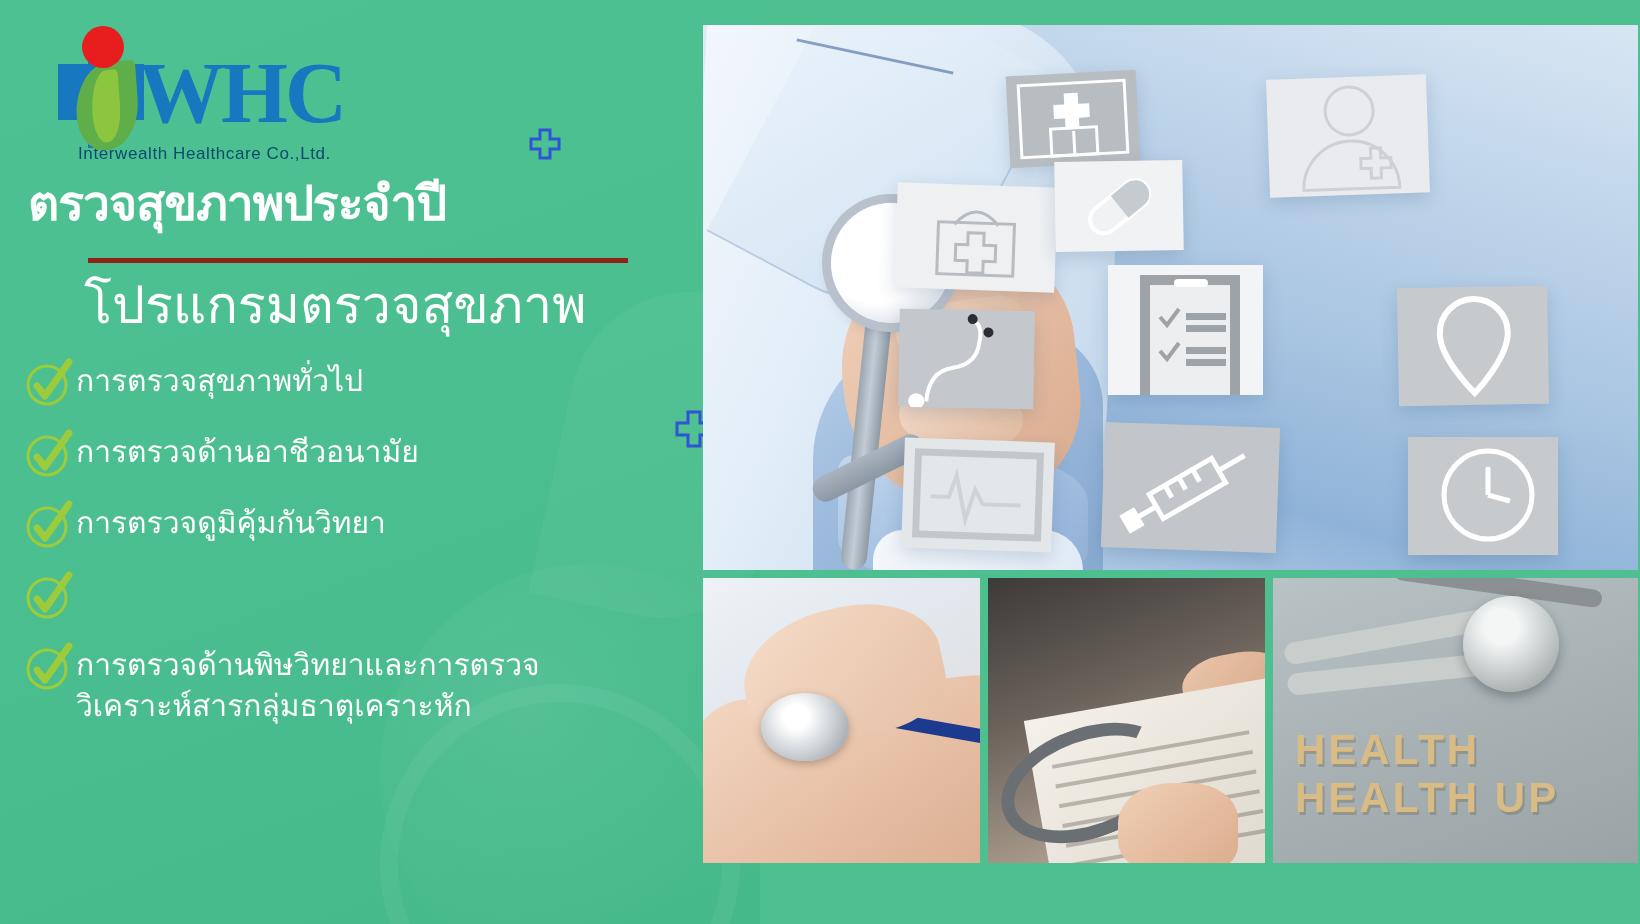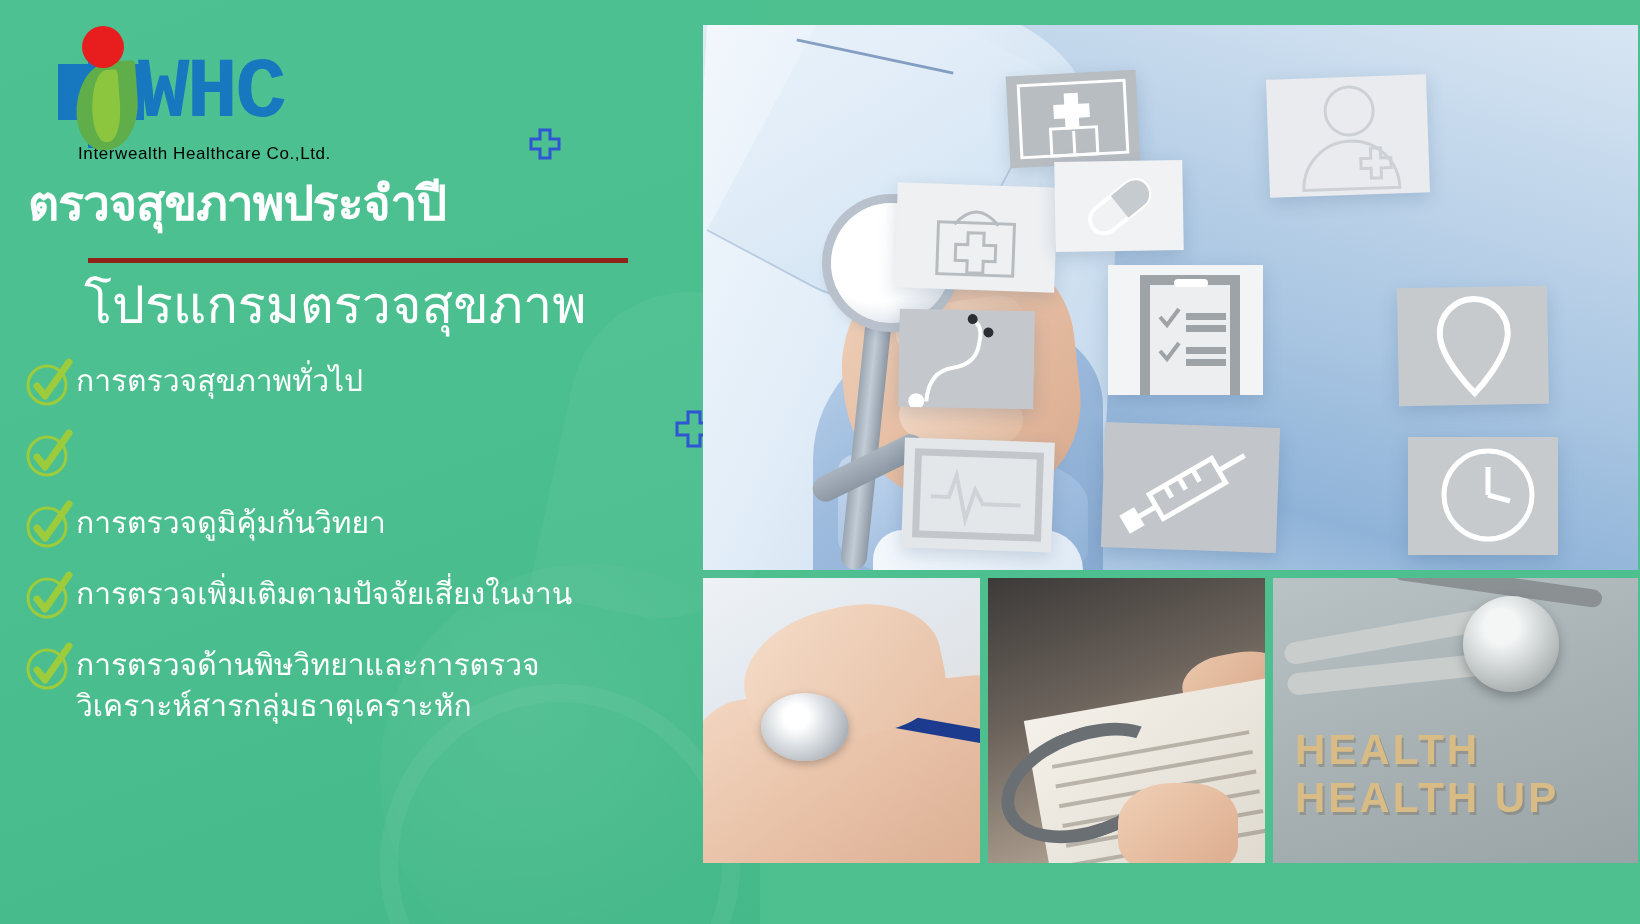--- a/index.html
+++ b/index.html
@@ -53,25 +53,25 @@
   }
   .logo-leaf:after{
     content:""; position:absolute; left:16px; top:8px;
     width:28px; height:72px; background:#8cc63f;
     border-radius:60% 10% 50% 40%;
   }
   .logo-whc{
     position:absolute; left:86px; top:28px;
     font-size:86px; font-weight:700; color:#1878bf;
     letter-spacing:-3px; line-height:86px;
-    font-family:Liberation Mono, monospace;
+    font-family:Liberation Serif, serif;
   }
   .logo-tag{
     position:absolute; left:26px; top:122px;
-    font-size:17px; color:#000000; letter-spacing:.6px;
+    font-size:17px; color:#0c4a6e; letter-spacing:.6px;
     font-family:"Liberation Sans",sans-serif; white-space:nowrap;text-align:right;
   }
 
   
   .title{
     position:absolute; left:28px; top:162px; width:700px;
     font-size:48px; font-weight:700; color:#ffffff;
     line-height:82px; letter-spacing:-1px;
     font-family:"DejaVu Sans",sans-serif;
   }
@@ -285,41 +285,41 @@
       <div class="item-text">การตรวจสุขภาพทั่วไป</div>
     </div>
 
     <div class="item">
       <div class="check">
         <svg viewBox="0 0 54 50" width="54" height="50">
           <circle cx="25" cy="27" r="19" fill="none" stroke="#9ccb3b" stroke-width="3"></circle>
           <path d="M15 28 L23 38 L47 4" fill="none" stroke="#9ccb3b" stroke-width="7" stroke-linecap="round" stroke-linejoin="round"></path>
         </svg>
       </div>
+      <div class="item-text">การตรวจด้านอาชีวอนามัย</div>
     </div>
 
     <div class="item">
       <div class="check">
         <svg viewBox="0 0 54 50" width="54" height="50">
           <circle cx="25" cy="27" r="19" fill="none" stroke="#9ccb3b" stroke-width="3"></circle>
           <path d="M15 28 L23 38 L47 4" fill="none" stroke="#9ccb3b" stroke-width="7" stroke-linecap="round" stroke-linejoin="round"></path>
         </svg>
       </div>
       <div class="item-text">การตรวจดูมิคุ้มกันวิทยา</div>
     </div>
 
 
     <div class="item">
       <div class="check">
         <svg viewBox="0 0 54 50" width="54" height="50">
           <circle cx="25" cy="27" r="19" fill="none" stroke="#9ccb3b" stroke-width="3"></circle>
           <path d="M15 28 L23 38 L47 4" fill="none" stroke="#9ccb3b" stroke-width="7" stroke-linecap="round" stroke-linejoin="round"></path>
         </svg>
       </div>
-      <div class="item-text">การตรวจเพิ่มเติมตามปัจจัยเสี่ยงในงาน</div>
     </div>
 
     <div class="item tall">
       <div class="check">
         <svg viewBox="0 0 54 50" width="54" height="50">
           <circle cx="25" cy="27" r="19" fill="none" stroke="#9ccb3b" stroke-width="3"></circle>
           <path d="M15 28 L23 38 L47 4" fill="none" stroke="#9ccb3b" stroke-width="7" stroke-linecap="round" stroke-linejoin="round"></path>
         </svg>
       </div>
       <div class="item-text">

